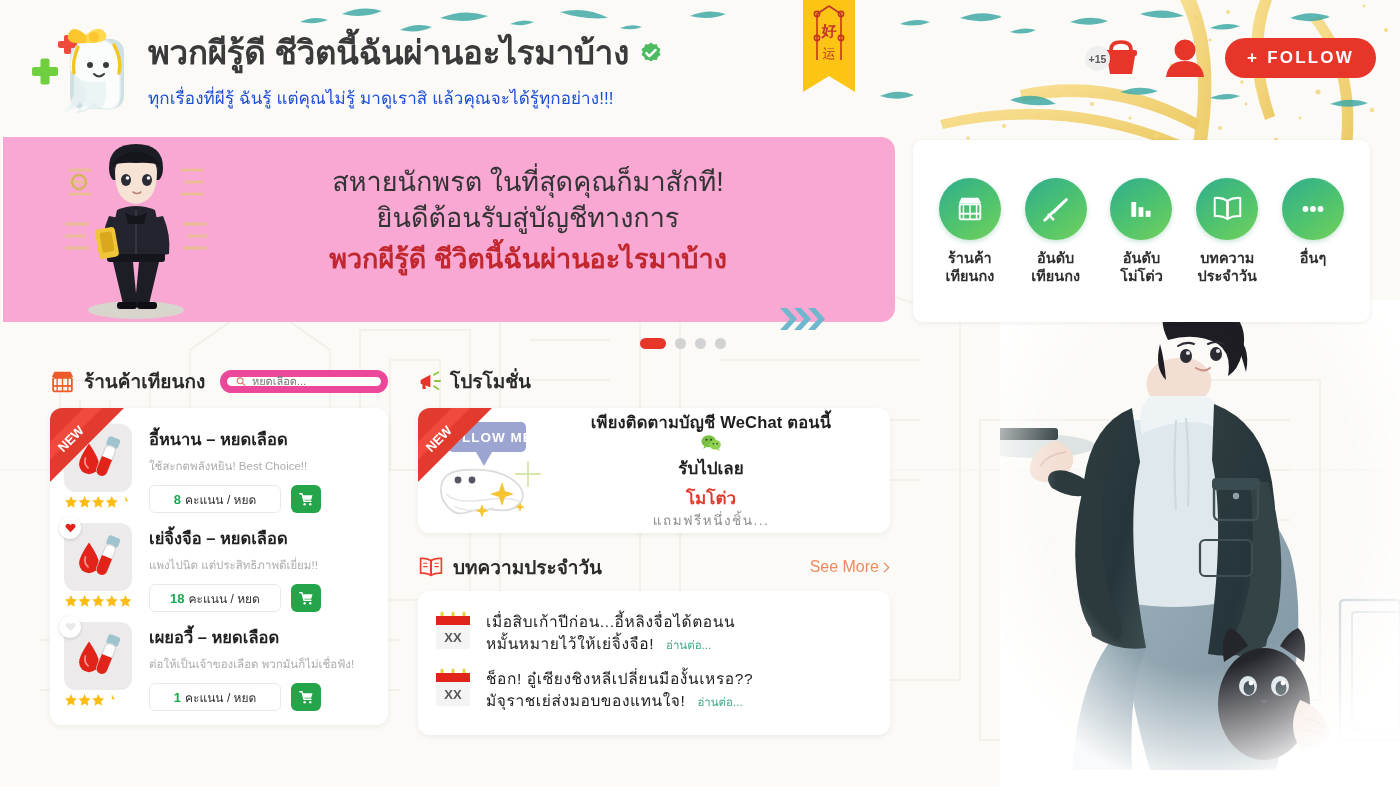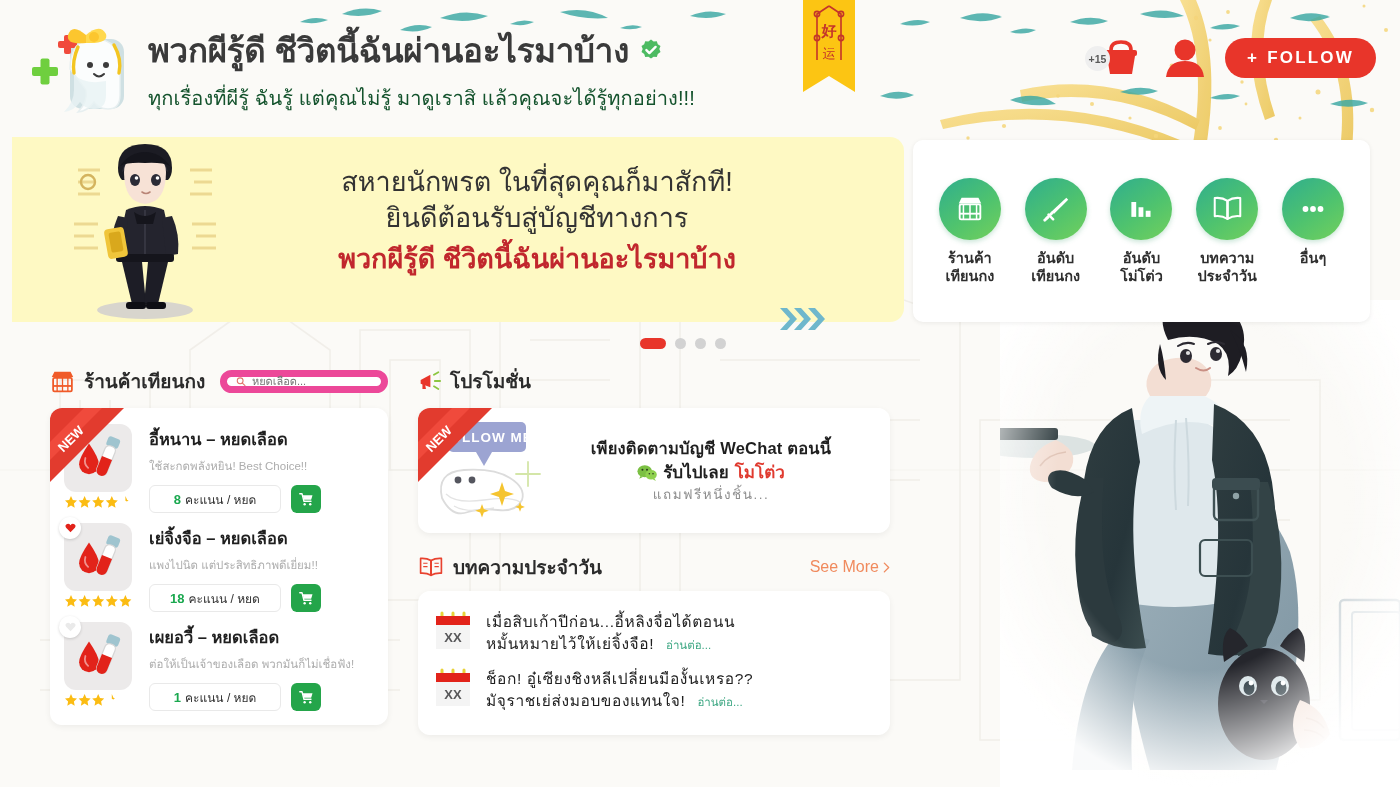--- a/index.html
+++ b/index.html
@@ -23,43 +23,43 @@
   }
   .brand{ display:flex; align-items:center; padding-left:26px; }
   .ghost-logo{ width:118px; height:104px; position:relative; flex:0 0 auto;}
   .brand-text{ margin-left:4px; }
   .brand-title{
     font-size:33px; font-weight:bold; color:#3a3a3a; letter-spacing:-.2px;
     display:flex; align-items:center; gap:10px; white-space:nowrap;
     text-shadow:0 1px 0 #fff;
   }
   .verified{ width:24px; height:24px; flex:0 0 auto;}
-  .brand-sub{ font-size:20px; color:#14532d; margin-top:5px; letter-spacing:.1px;}
+  .brand-sub{ font-size:17px; color:#1d4ed8; margin-top:5px; letter-spacing:.1px;}
 
   .header-actions{
     position:absolute; right:24px; top:37px;
     display:flex; align-items:center; gap:18px;
   }
   .basket-wrap{ position:relative; width:48px; height:40px;}
   .basket-badge{
     position:absolute; left:-12px; top:8px; width:25px; height:25px; border-radius:50%;
     background:#efefef; color:#5a5a5a; font-size:10.5px; font-weight:bold;
     display:flex; align-items:center; justify-content:center; z-index:2;
   }
   .follow-btn{
     background:#e8352a; color:#fff; border:none; border-radius:22px;
     height:40px; padding:0 22px; font-size:17px; font-weight:bold; letter-spacing:2.2px;
     display:flex; align-items:center; gap:8px; cursor:pointer;
     font-family:"Liberation Sans", sans-serif;
   }
 
   
   .banner{
-    position:absolute; left:12px; top:137px; width:892px; height:185px; z-index:5;
-    background:#fef9c3; border-radius:0 14px 14px 0; overflow:visible;
+    position:absolute; left:3px; top:137px; width:892px; height:185px; z-index:5;
+    background:#f9a8d4; border-radius:0 14px 14px 0; overflow:visible;
   }
   .banner-chibi{ position:absolute; left:48px; top:-5px; width:170px; height:190px;}
   .banner-copy{
     position:absolute; left:225px; top:28px; width:600px; text-align:center;
     line-height:1.32;
   }
   .banner-l1{ font-size:27px; color:#333; font-weight:500;}
   .banner-l2{ font-size:27px; color:#333; font-weight:500;}
   .banner-l3{ font-size:27px; color:#c1272d; font-weight:bold; margin-top:6px;}
   .ribbon{
@@ -135,21 +135,21 @@
   
   .main-col{ position:absolute; left:418px; top:366px; width:472px; z-index:6;}
   .promo-card{
     margin-top:12px; background:#fff; border-radius:12px; height:125px;
     box-shadow:0 2px 6px rgba(0,0,0,.06); position:relative; overflow:hidden;
     display:flex; align-items:center;
   }
   .promo-ghost{ width:122px; height:110px; flex:0 0 auto; position:relative; margin-left:6px;}
   .promo-text{ flex:1; text-align:center; padding-right:14px; line-height:1.42;}
   .pt1{ font-size:16.5px; color:#1f1f1f; font-weight:bold; letter-spacing:.2px;}
-  .pt2{ font-size:17px; color:#1f1f1f; font-weight:bold; display:flex; align-items:center; justify-content:center; gap:6px;}
+  .pt2{ font-size:17px; color:#1f1f1f; font-weight:bold; display:flex; align-items:center; justify-content:center; gap:6px;flex-direction:column;}
   .pt2 .hl{ color:#e03a2f;}
   .pt3{ font-size:16.5px; color:#1f1f1f; font-weight:bold;}
   .pt3 .hl{ color:#e03a2f;}
   .pt4{ font-size:13.5px; color:#8f8f8f; letter-spacing:1.5px;}
 
   .art-head{ display:flex; align-items:center; margin-top:20px; height:28px;}
   .see-more{ margin-left:auto; font-size:16px; color:#f08a5d; display:flex; align-items:center; gap:4px; cursor:pointer;}
   .art-card{
     margin-top:10px; background:#fff; border-radius:12px; padding:14px 16px 16px;
     box-shadow:0 2px 6px rgba(0,0,0,.06);

